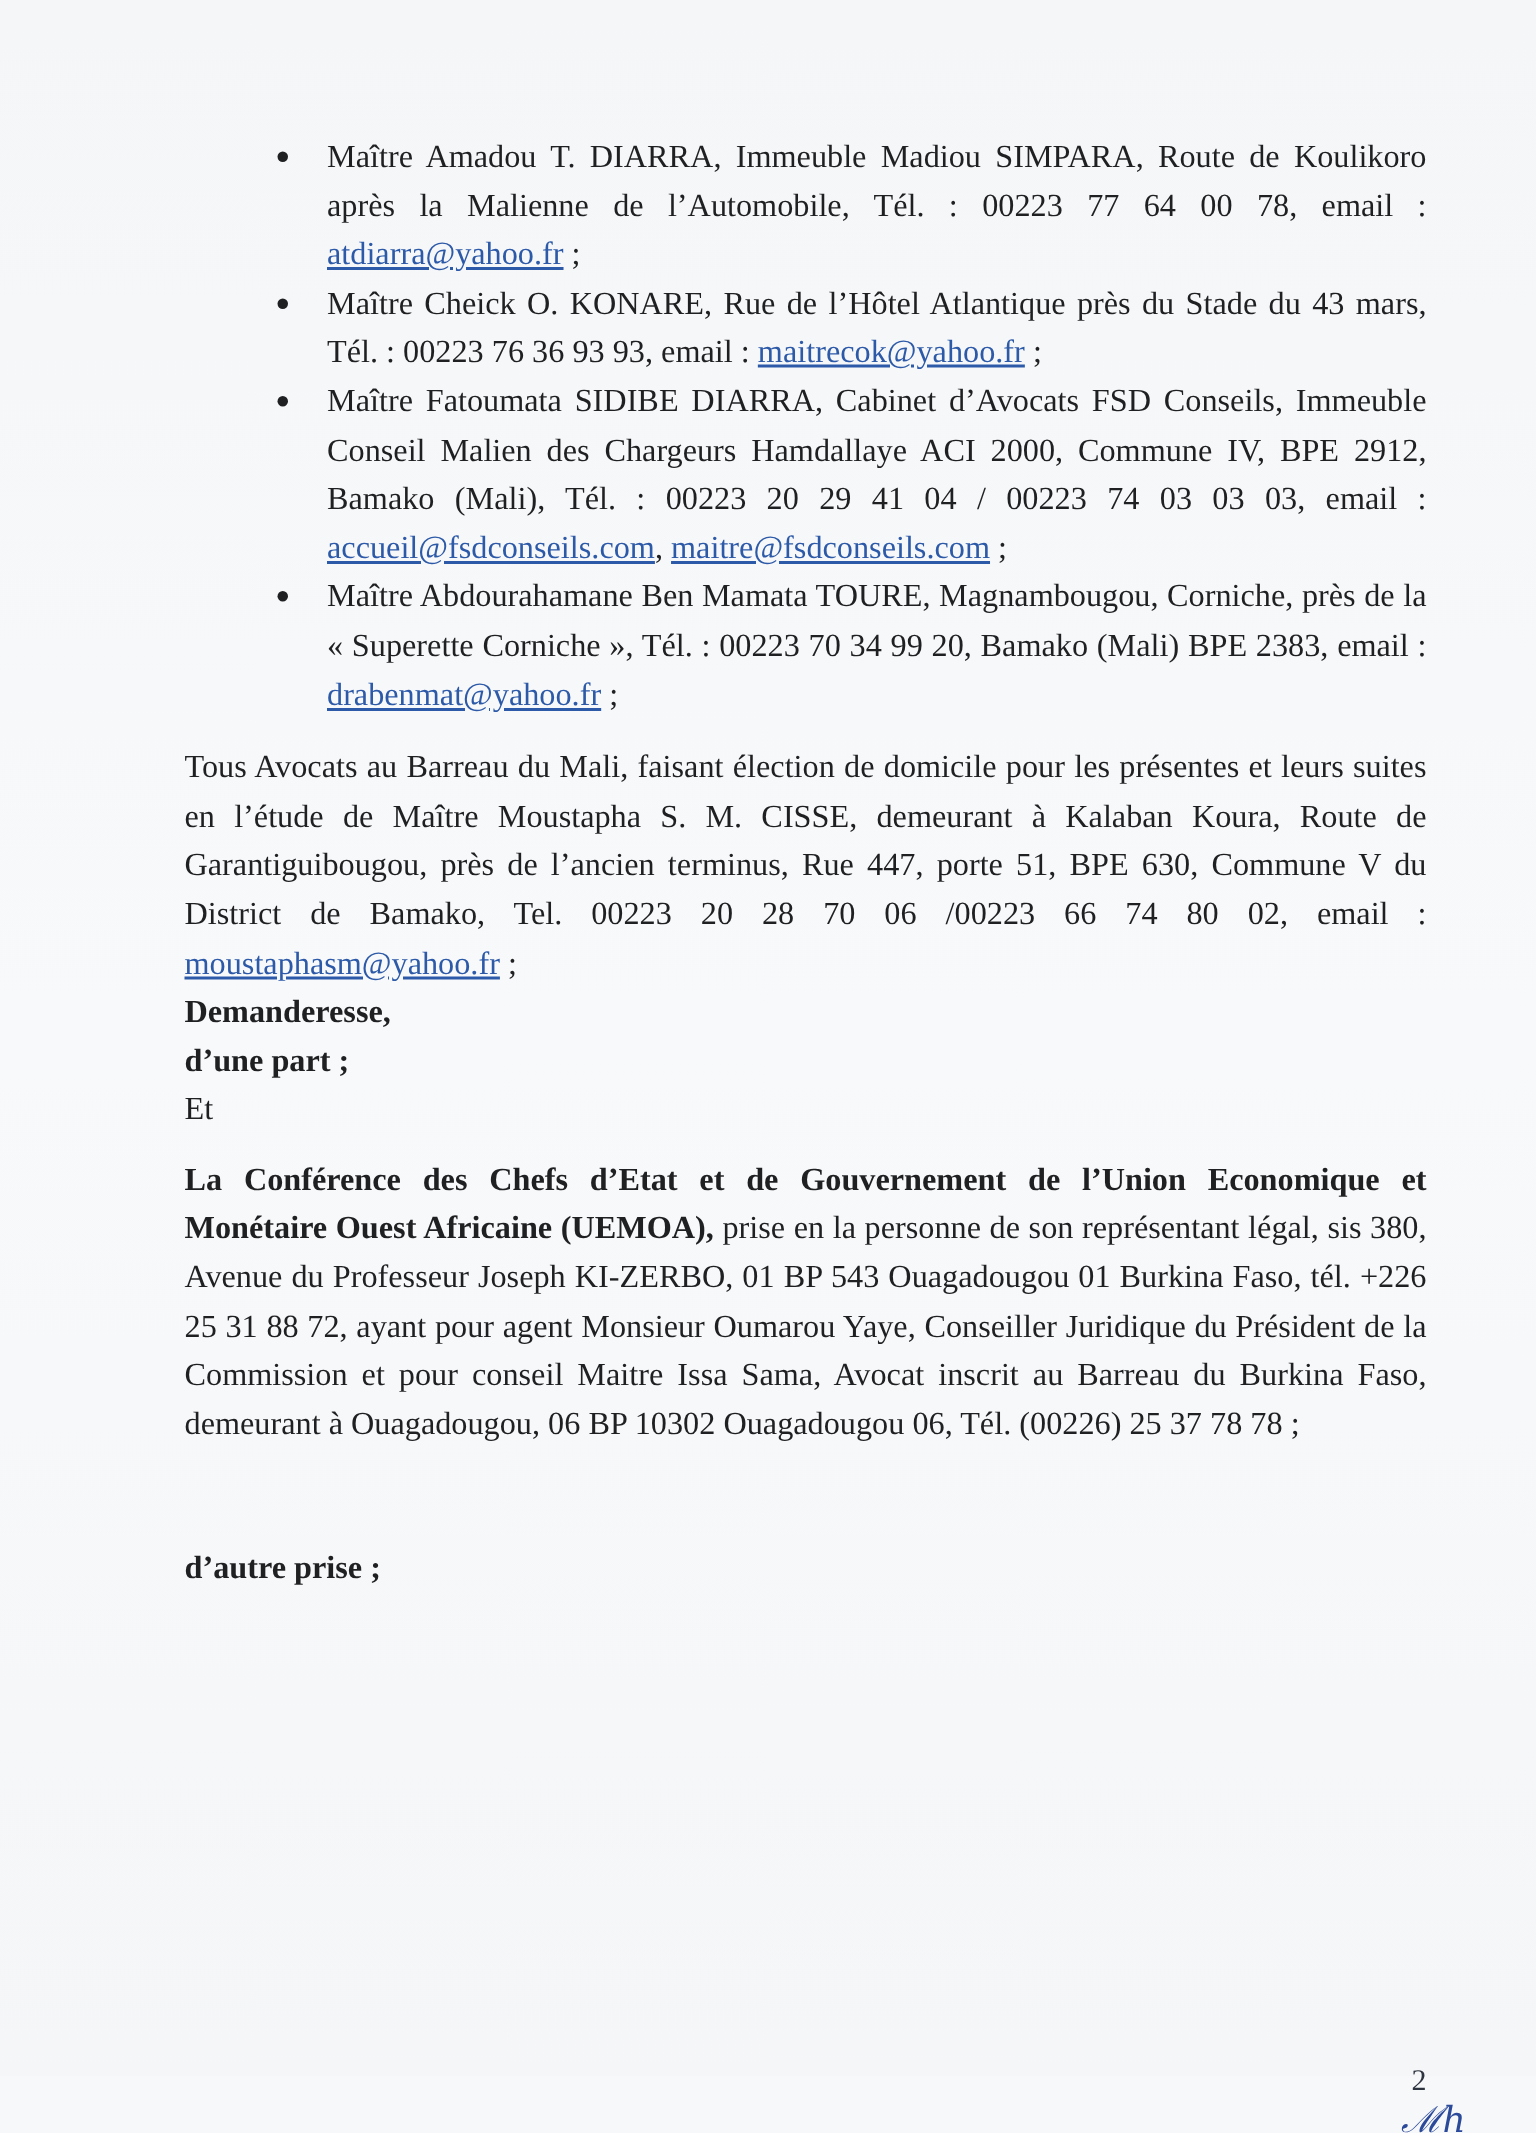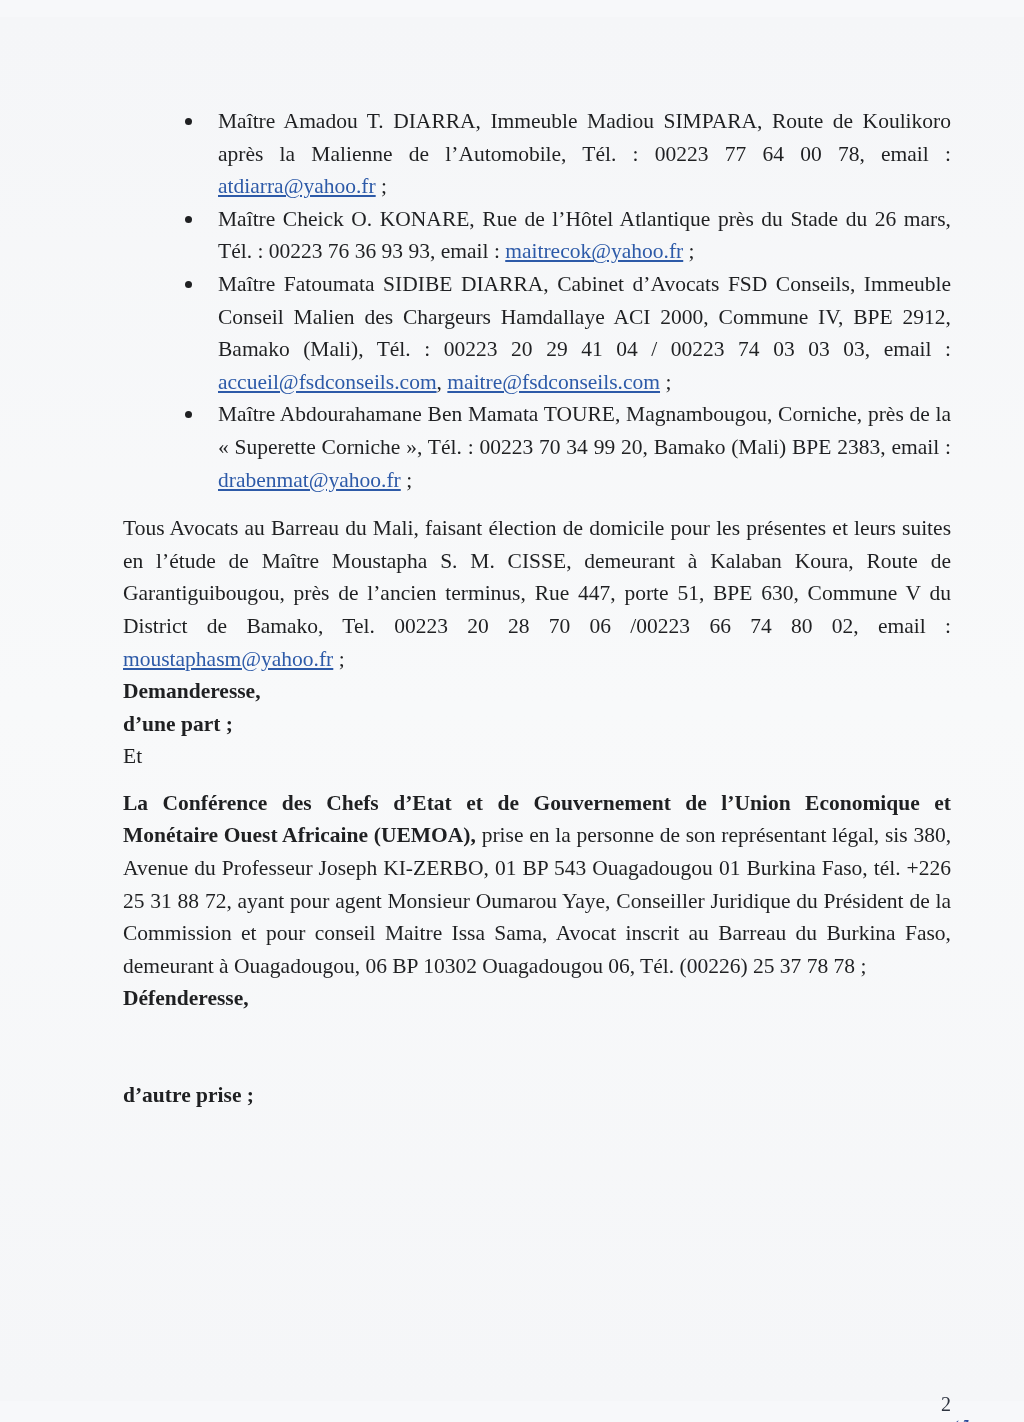--- a/index.html
+++ b/index.html
@@ -5,21 +5,21 @@
     html, body { margin: 0; padding: 0; }
     body {
       width: 1024px; height: 1422px;
       background: #f7f8fa;
       font-family: "Liberation Serif", serif;
       color: #1f2022;
       position: relative;
       overflow: hidden;
     }
     .page {
-      position: absolute; left: 0; top: 17px; width: 1024px; height: 1384px;
+      position: absolute; left: 0; top: 0; width: 1024px; height: 1384px;
       background: linear-gradient(180deg, #f5f6f8 0%, #f8f9fa 50%, #f5f6f8 100%);
     }
     .content {
       position: absolute;
       left: 123px;
       top: 88px;
       width: 828px;
       font-size: 21.5px;
       line-height: 32.6px;
     }
@@ -78,41 +78,40 @@
 <div class="page">
   <div class="content">
 
     <ul class="lawyers">
       <li>
         <span class="bullet"></span>
         <span class="lawyer-text"><span>Maître Amadou T. DIARRA, Immeuble Madiou SIMPARA, Route de Koulikoro après la Malienne de l’Automobile, Tél. : 00223 77 64 00 78, email : </span><a class="email" href="#">atdiarra@yahoo.fr</a><span> ;</span></span>
       </li>
       <li>
         <span class="bullet"></span>
-        <span class="lawyer-text"><span>Maître Cheick O. KONARE, Rue de l’Hôtel Atlantique près du Stade du 26 mars, Tél. : 00223 76 36 93 93, email : </span><a class="email" href="#">maitrecok@yahoo.fr</a><span> ;</span></span>
+        <span class="lawyer-text"><span>Maître Cheick O. KONARE, Rue de l’Hôtel Atlantique près du Stade du 43 mars, Tél. : 00223 76 36 93 93, email : </span><a class="email" href="#">maitrecok@yahoo.fr</a><span> ;</span></span>
       </li>
       <li>
         <span class="bullet"></span>
         <span class="lawyer-text"><span>Maître Fatoumata SIDIBE DIARRA, Cabinet d’Avocats FSD Conseils, Immeuble Conseil Malien des Chargeurs Hamdallaye ACI 2000, Commune IV, BPE 2912, Bamako (Mali), Tél. : 00223 20 29 41 04 / 00223 74 03 03 03, email : </span><a class="email" href="#">accueil@fsdconseils.com</a><span>, </span><a class="email" href="#">maitre@fsdconseils.com</a><span> ;</span></span>
       </li>
       <li>
         <span class="bullet"></span>
         <span class="lawyer-text"><span>Maître Abdourahamane Ben Mamata TOURE, Magnambougou, Corniche, près de la « Superette Corniche », Tél. : 00223 70 34 99 20, Bamako (Mali) BPE 2383, email : </span><a class="email" href="#">drabenmat@yahoo.fr</a><span> ;</span></span>
       </li>
     </ul>
 
     <p class="gap-para"><span>Tous Avocats au Barreau du Mali, faisant élection de domicile pour les présentes et leurs suites en l’étude de Maître Moustapha S. M. CISSE, demeurant à Kalaban Koura, Route de Garantiguibougou, près de l’ancien terminus, Rue 447, porte 51, BPE 630, Commune V du District de Bamako, Tel. 00223 20 28 70 06 /00223 66 74 80 02, email : </span><a class="email" href="#">moustaphasm@yahoo.fr</a><span> ;</span></p>
 
     <p class="bold">Demanderesse,</p>
     <p class="bold right">d’une part ;</p>
     <p>Et</p>
 
     <div class="spacer-sm"></div>
     <p><span class="bold">La Conférence des Chefs d’Etat et de Gouvernement de l’Union Economique et Monétaire Ouest Africaine (UEMOA),</span><span> prise en la personne de son représentant légal, sis 380, Avenue du Professeur Joseph KI-ZERBO, 01 BP 543 Ouagadougou 01 Burkina Faso, tél. +226 25 31 88 72, ayant pour agent Monsieur Oumarou Yaye, Conseiller Juridique du Président de la Commission et pour conseil Maitre Issa Sama, Avocat inscrit au Barreau du Burkina Faso, demeurant à Ouagadougou, 06 BP 10302 Ouagadougou 06, Tél. (00226) 25 37 78 78 ;</span></p>
-    <p class="bold">Défenderesse,</p>
 
     <div class="spacer-lg"></div>
     <p class="bold right">d’autre prise ;</p>
 
     <div class="spacer-xl"></div>
   </div>
 
   <div class="page-number">2</div>
   <div class="initials">ℳh</div>
 </div>

